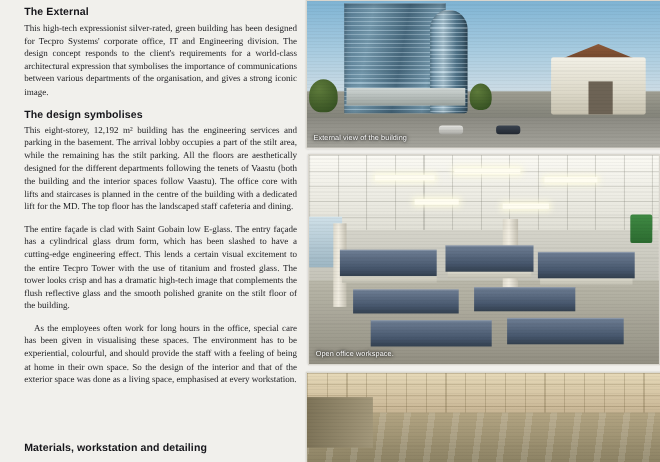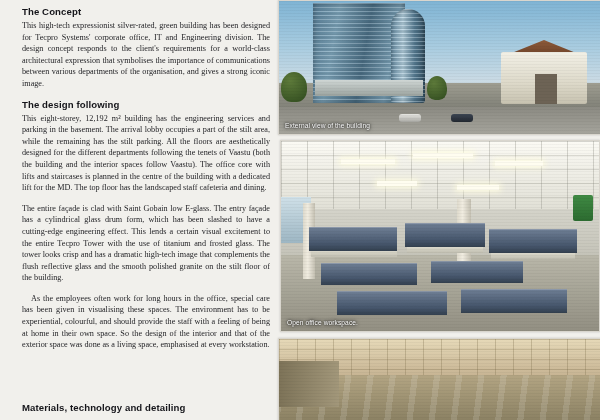--- a/index.html
+++ b/index.html
@@ -266,33 +266,33 @@
     z-index: 30;
   }
 </style>
 </head>
 <body>
 
 <div id="page">
 
   <div id="text-column">
 
-    <h2 id="heading-concept" class="section-heading">The Concept</h2>
+    <h2 id="heading-concept" class="section-heading">The External</h2>
 
     <p class="body-para">This high-tech expressionist silver-rated, green building has been designed for Tecpro Systems' corporate office, IT and Engineering division. The design concept responds to the client's requirements for a world-class architectural expression that symbolises the importance of communications between various departments of the organisation, and gives a strong iconic image.</p>
 
-    <h2 id="heading-vocab" class="section-heading">The design following</h2>
+    <h2 id="heading-vocab" class="section-heading">The design symbolises</h2>
 
     <p class="body-para">This eight-storey, 12,192 m² building has the engineering services and parking in the basement. The arrival lobby occupies a part of the stilt area, while the remaining has the stilt parking. All the floors are aesthetically designed for the different departments following the tenets of Vaastu (both the building and the interior spaces follow Vaastu). The office core with lifts and staircases is planned in the centre of the building with a dedicated lift for the MD. The top floor has the landscaped staff cafeteria and dining.</p>
 
     <p class="body-para">The entire façade is clad with Saint Gobain low E-glass. The entry façade has a cylindrical glass drum form, which has been slashed to have a cutting-edge engineering effect. This lends a certain visual excitement to the entire Tecpro Tower with the use of titanium and frosted glass. The tower looks crisp and has a dramatic high-tech image that complements the flush reflective glass and the smooth polished granite on the stilt floor of the building.</p>
 
     <p class="body-para indent">As the employees often work for long hours in the office, special care has been given in visualising these spaces. The environment has to be experiential, colourful, and should provide the staff with a feeling of being at home in their own space. So the design of the interior and that of the exterior space was done as a living space, emphasised at every workstation.</p>
 
-    <h2 id="heading-materials" class="section-heading">Materials, technology and detailing</h2>
+    <h2 id="heading-materials" class="section-heading">Materials, workstation and detailing</h2>
   </div>
 
   <div id="photo-column">
 
     <div id="photo-tower" class="photo">
       <div class="sky"></div>
       <div class="ground"></div>
       <div class="road"></div>
       <div class="tower-body"></div>
       <div class="tower-drum"></div>

